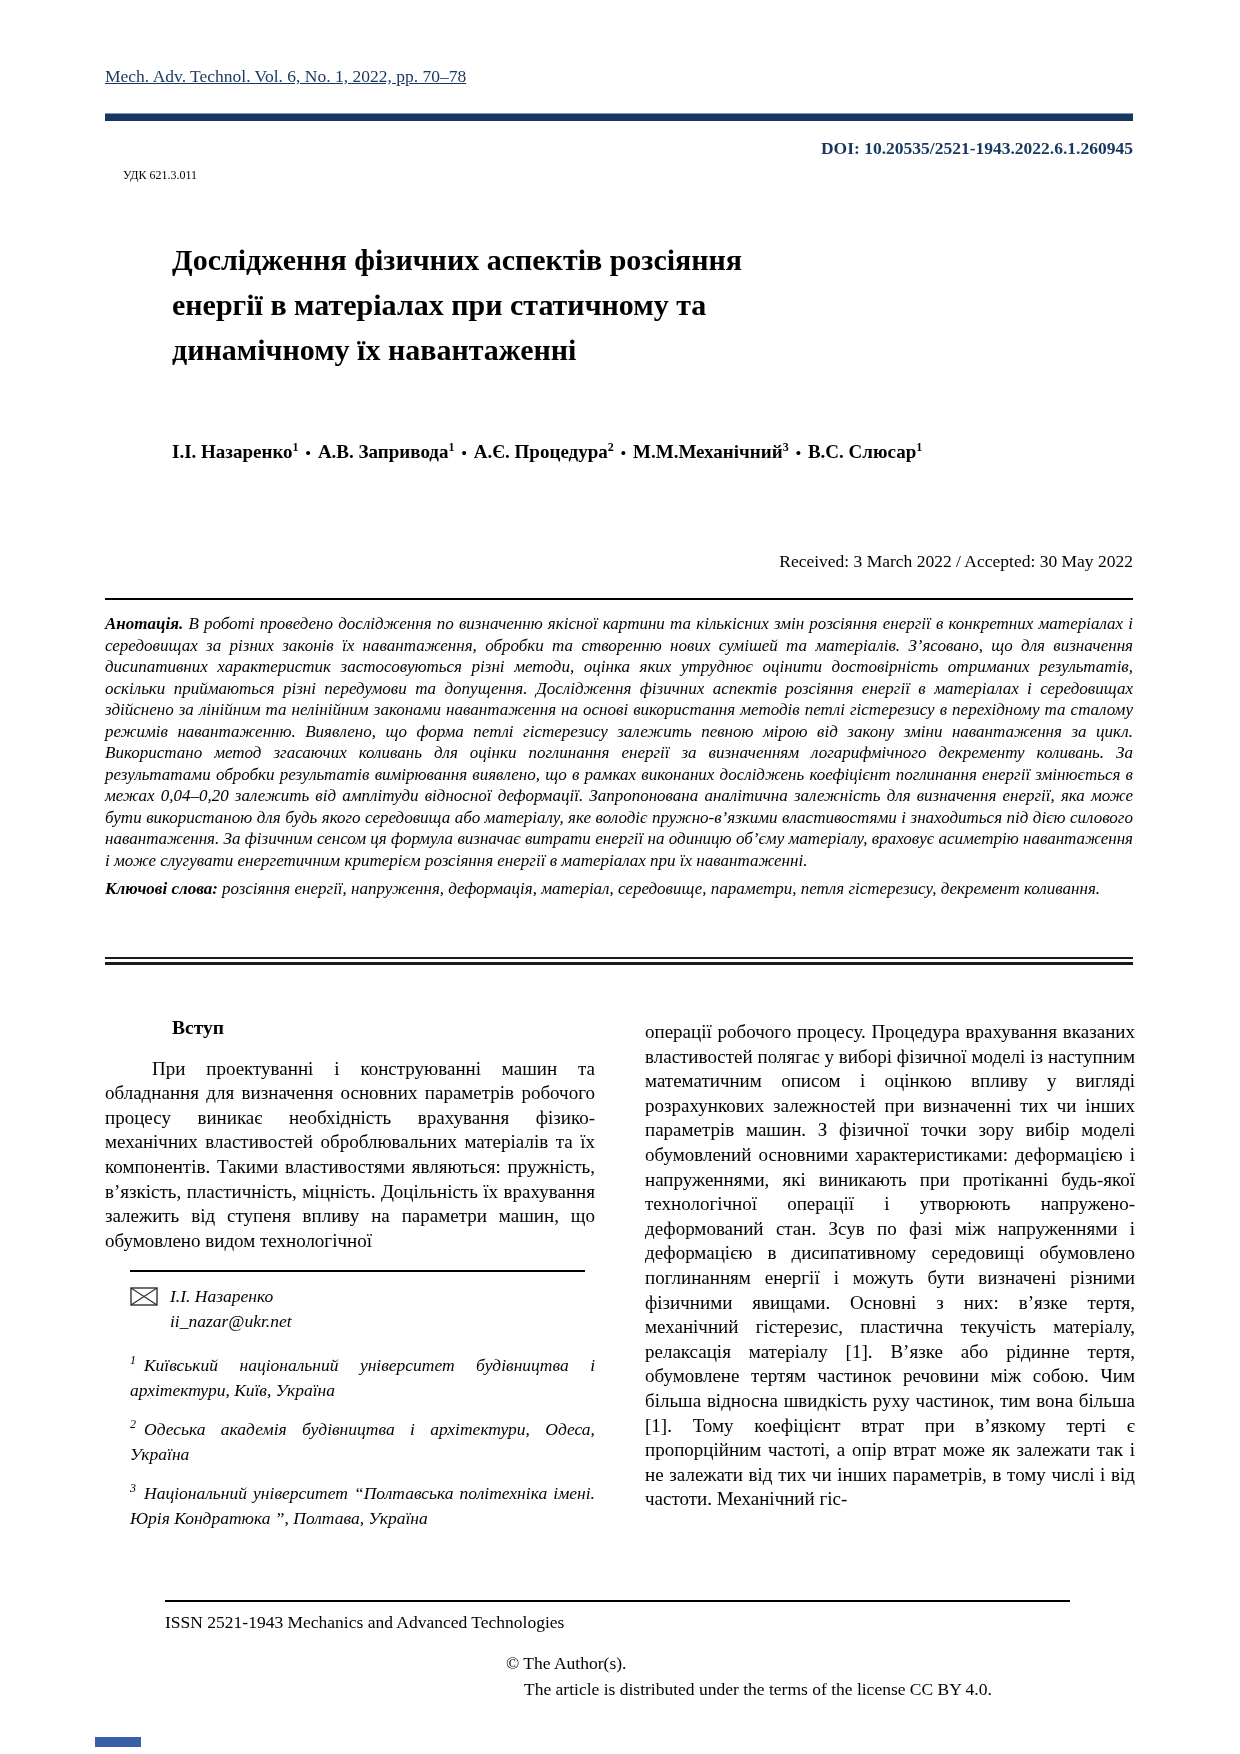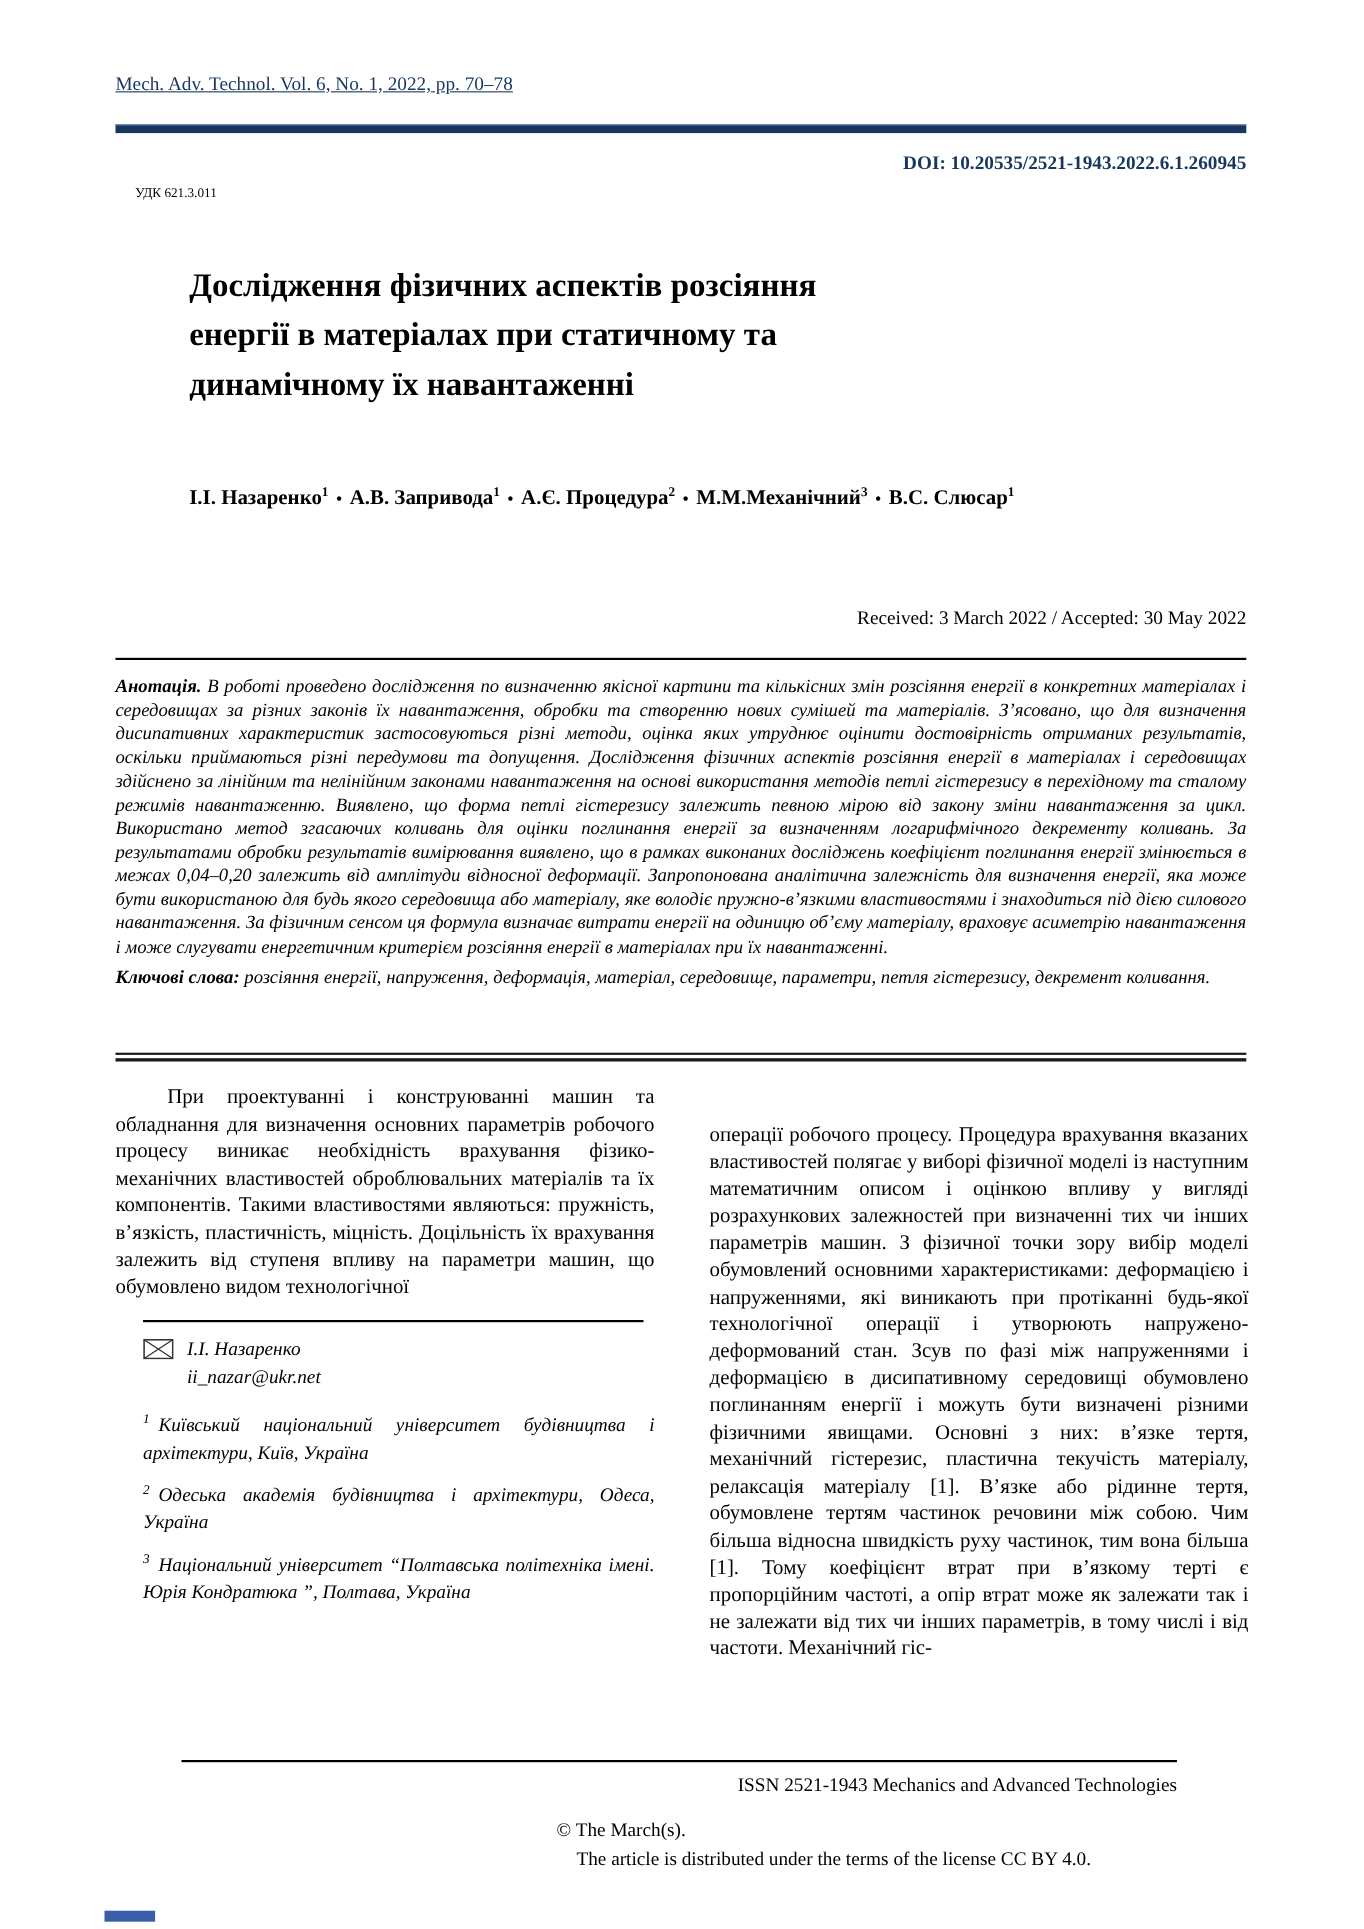--- a/index.html
+++ b/index.html
@@ -80,21 +80,21 @@
   .env-icon{flex:0 0 28px;padding-top:3px;}
   .corr-email{margin-top:2px;}
   .affil{margin-bottom:9px;}
   .affil sup{font-size:12px;padding-right:8px;}
   .footer-rule{
     position:absolute;left:165px;top:1600px;width:905px;height:0;
     border-top:2.5px solid #000;
   }
   .issn-line{
     position:absolute;left:165px;top:1612px;width:905px;
-    text-align:right;font-size:17.5px;
+    font-size:17.5px;
   }
   .copyright{
     position:absolute;left:506px;top:1653px;font-size:17.5px;
   }
   .license{
     position:absolute;left:524px;top:1679px;font-size:17.5px;
   }
   .bottom-marker{
     position:absolute;left:95px;top:1737px;width:46px;height:10px;
     background:#3a5fa8;
@@ -127,20 +127,21 @@
   <div class="abstract">
     <p style="margin:0;"><b>Анотація.</b> <span>В роботі проведено дослідження по визначенню якісної картини та кількісних змін розсіяння енергії в конкретних матеріалах і середовищах за різних законів їх навантаження, обробки та створенню нових сумішей та матеріалів. З’ясовано, що для визначення дисипативних характеристик застосовуються різні методи, оцінка яких утруднює оцінити достовірність отриманих результатів, оскільки приймаються різні передумови та допущення. Дослідження фізичних аспектів розсіяння енергії в матеріалах і середовищах здійснено за лінійним та нелінійним законами навантаження на основі використання методів петлі гістерезису в перехідному та сталому режимів навантаженню. Виявлено, що форма петлі гістерезису залежить певною мірою від закону зміни навантаження за цикл. Використано метод згасаючих коливань для оцінки поглинання енергії за визначенням логарифмічного декременту коливань. За результатами обробки результатів вимірювання виявлено, що в рамках виконаних досліджень коефіцієнт поглинання енергії змінюється в межах 0,04–0,20 залежить від амплітуди відносної деформації. Запропонована аналітична залежність для визначення енергії, яка може бути використаною для будь якого середовища або матеріалу, яке володіє пружно-в’язкими властивостями і знаходиться під дією силового навантаження. За фізичним сенсом ця формула визначає витрати енергії на одиницю об’єму матеріалу, враховує асиметрію навантаження і може слугувати енергетичним критерієм розсіяння енергії в матеріалах при їх навантаженні.</span></p>
     <p class="keywords" style="margin-bottom:0;"><b>Ключові слова:</b> <span>розсіяння енергії, напруження, деформація, матеріал, середовище, параметри, петля гістерезису, декремент коливання.</span></p>
   </div>
 
   <div class="double-rule"></div>
 
   <div class="columns">
 
     <div class="col">
+      <div class="intro-heading">Вступ</div>
       <p class="left-par">При проектуванні і конструюванні машин та обладнання для визначення основних параметрів робочого процесу виникає необхідність врахування фізико-механічних властивостей оброблювальних матеріалів та їх компонентів. Такими властивостями являються: пружність, в’язкість, пластичність, міцність. Доцільність їх врахування залежить від ступеня впливу на параметри машин, що обумовлено видом технологічної</p>
 
       <div class="footnote">
         <div class="footnote-rule"></div>
         <div class="corresponding">
           <span class="env-icon">
             <svg width="28" height="19" viewBox="0 0 28 19" xmlns="http://www.w3.org/2000/svg">
               <rect x="1" y="1" width="26" height="17" fill="none" stroke="#333" stroke-width="1.4"></rect>
               <path d="M1 1 L27 18 M27 1 L1 18" fill="none" stroke="#333" stroke-width="1.2"></path>
             </svg>
@@ -157,17 +158,17 @@
     </div>
 
     <div class="col right-col">
       <p>операції робочого процесу. Процедура врахування вказаних властивостей полягає у виборі фізичної моделі із наступним математичним описом і оцінкою впливу у вигляді розрахункових залежностей при визначенні тих чи інших параметрів машин. З фізичної точки зору вибір моделі обумовлений основними характеристиками: деформацією і напруженнями, які виникають при протіканні будь-якої технологічної операції і утворюють напружено-деформований стан. Зсув по фазі між напруженнями і деформацією в дисипативному середовищі обумовлено поглинанням енергії і можуть бути визначені різними фізичними явищами. Основні з них: в’язке тертя, механічний гістерезис, пластична текучість матеріалу, релаксація матеріалу [1]. В’язке або рідинне тертя, обумовлене тертям частинок речовини між собою. Чим більша відносна швидкість руху частинок, тим вона більша [1]. Тому коефіцієнт втрат при в’язкому терті є пропорційним частоті, а опір втрат може як залежати так і не залежати від тих чи інших параметрів, в тому числі і від частоти. Механічний гіс-</p>
     </div>
 
   </div>
 
   <div class="footer-rule"></div>
   <div class="issn-line">ISSN 2521-1943 Mechanics and Advanced Technologies</div>
-  <div class="copyright">© The March(s).</div>
+  <div class="copyright">© The Author(s).</div>
   <div class="license">The article is distributed under the terms of the license CC BY 4.0.</div>
   <div class="bottom-marker"></div>
 
 </div>
 
 </body></html>

